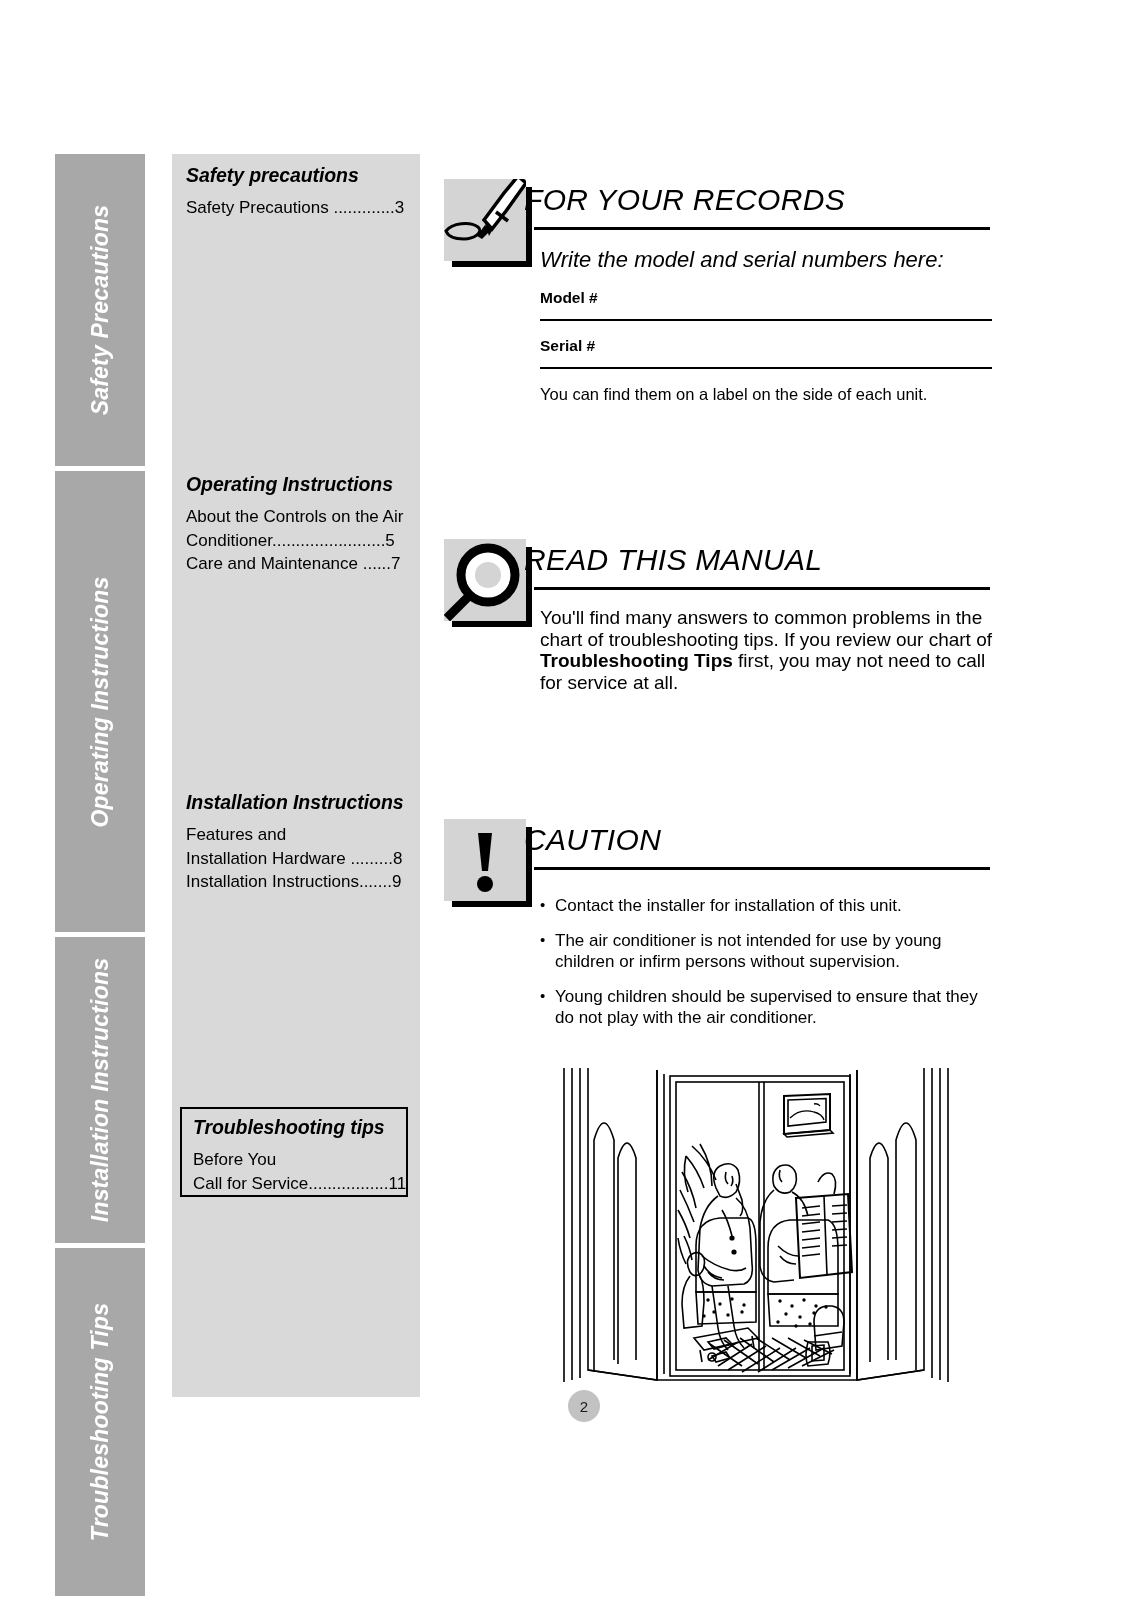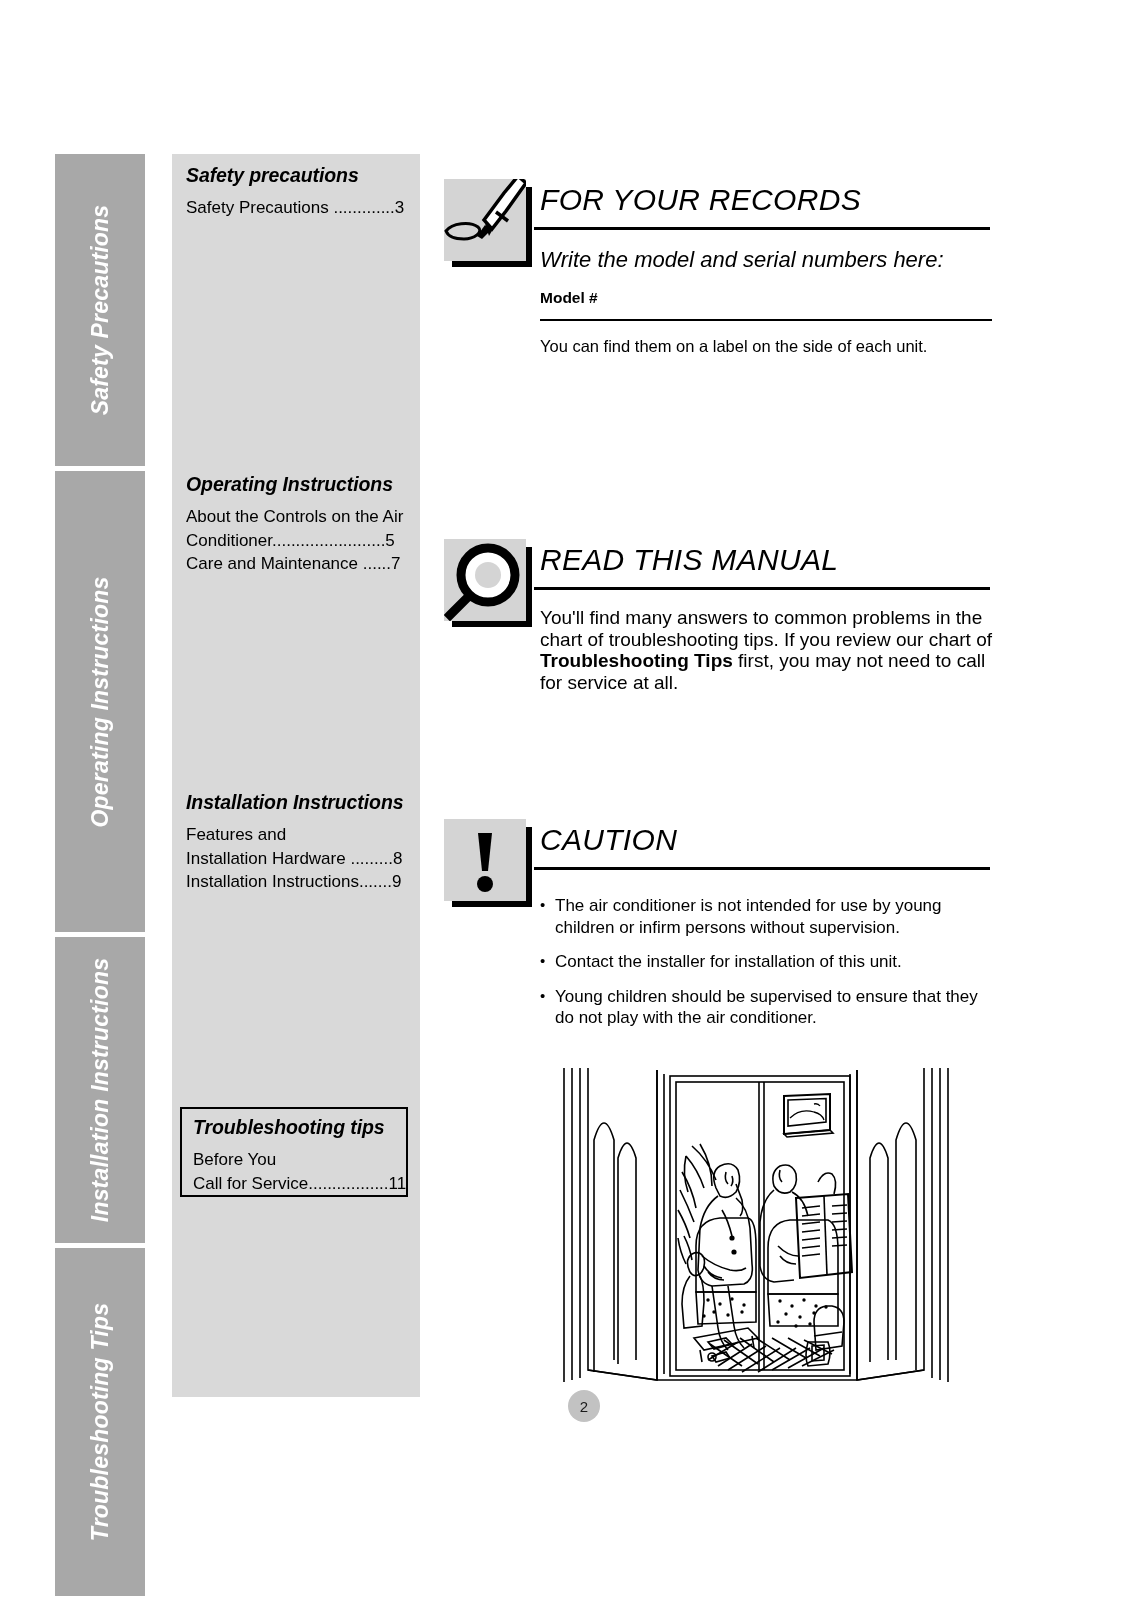--- a/index.html
+++ b/index.html
@@ -101,21 +101,21 @@
     top: 4px;
     width: 82px;
     height: 82px;
     background: #d4d4d4;
     box-shadow: 7px 7px 0 -1px #000;
   }
   .icon-box svg { display: block; width: 82px; height: 82px; }
 
   .sec-title {
     position: absolute;
-    left: 100px;
+    left: 84px;
     top: 8px;
     font-size: 30px;
     font-style: italic;
     letter-spacing: 0.3px;
     white-space: nowrap;
   }
   .sec-rule {
     position: absolute;
     left: 94px;
     top: 52px;
@@ -268,20 +268,21 @@
         <path d="M40 41 L60 14 L74 -3 L82 4 L62 32 L48 50 Z" fill="#fff" stroke="#000" stroke-width="3.5"></path>
         <line x1="52" y1="33" x2="64" y2="42" stroke="#000" stroke-width="3.5"></line>
         <path d="M41 45 L49 50 L45 57 Z" fill="#000"></path>
       </svg>
     </div>
     <div class="sec-title">FOR YOUR RECORDS</div>
     <div class="sec-rule"></div>
     <div class="sec-body">
       <p class="rec-intro">Write the model and serial numbers here:</p>
       <div class="rec-field">Model #</div>
+      <div class="rec-field">Serial #</div>
       <p class="rec-note">You can find them on a label on the side of each unit.</p>
     </div>
   </div>
 
   <div class="sec" id="sec-read">
     <div class="icon-box">
       <svg viewBox="0 0 82 82" xmlns="http://www.w3.org/2000/svg">
         <line x1="6" y1="76" x2="33" y2="49" stroke="#000" stroke-width="9" stroke-linecap="square"></line>
         <circle cx="44" cy="36" r="27" fill="#fff" stroke="#000" stroke-width="9"></circle>
         <circle cx="44" cy="36" r="13" fill="#d4d4d4"></circle>
@@ -298,22 +299,22 @@
     <div class="icon-box">
       <svg viewBox="0 0 82 82" xmlns="http://www.w3.org/2000/svg">
         <path d="M34 14 L48 14 L44 52 L38 52 Z" fill="#000"></path>
         <circle cx="41" cy="65" r="8" fill="#000"></circle>
       </svg>
     </div>
     <div class="sec-title">CAUTION</div>
     <div class="sec-rule"></div>
     <div class="sec-body">
       <ul class="caution-list">
+        <li>Contact the installer for installation of this unit.</li>
         <li>The air conditioner is not intended for use by young children or infirm persons without supervision.</li>
-        <li>Contact the installer for installation of this unit.</li>
         <li>Young children should be supervised to ensure that they do not play with the air conditioner.</li>
       </ul>
     </div>
   </div>
 
 </div>
 
 <div class="illus">
   <svg viewBox="0 0 400 330" xmlns="http://www.w3.org/2000/svg">
     <g fill="none" stroke="#000" stroke-width="1.6">

